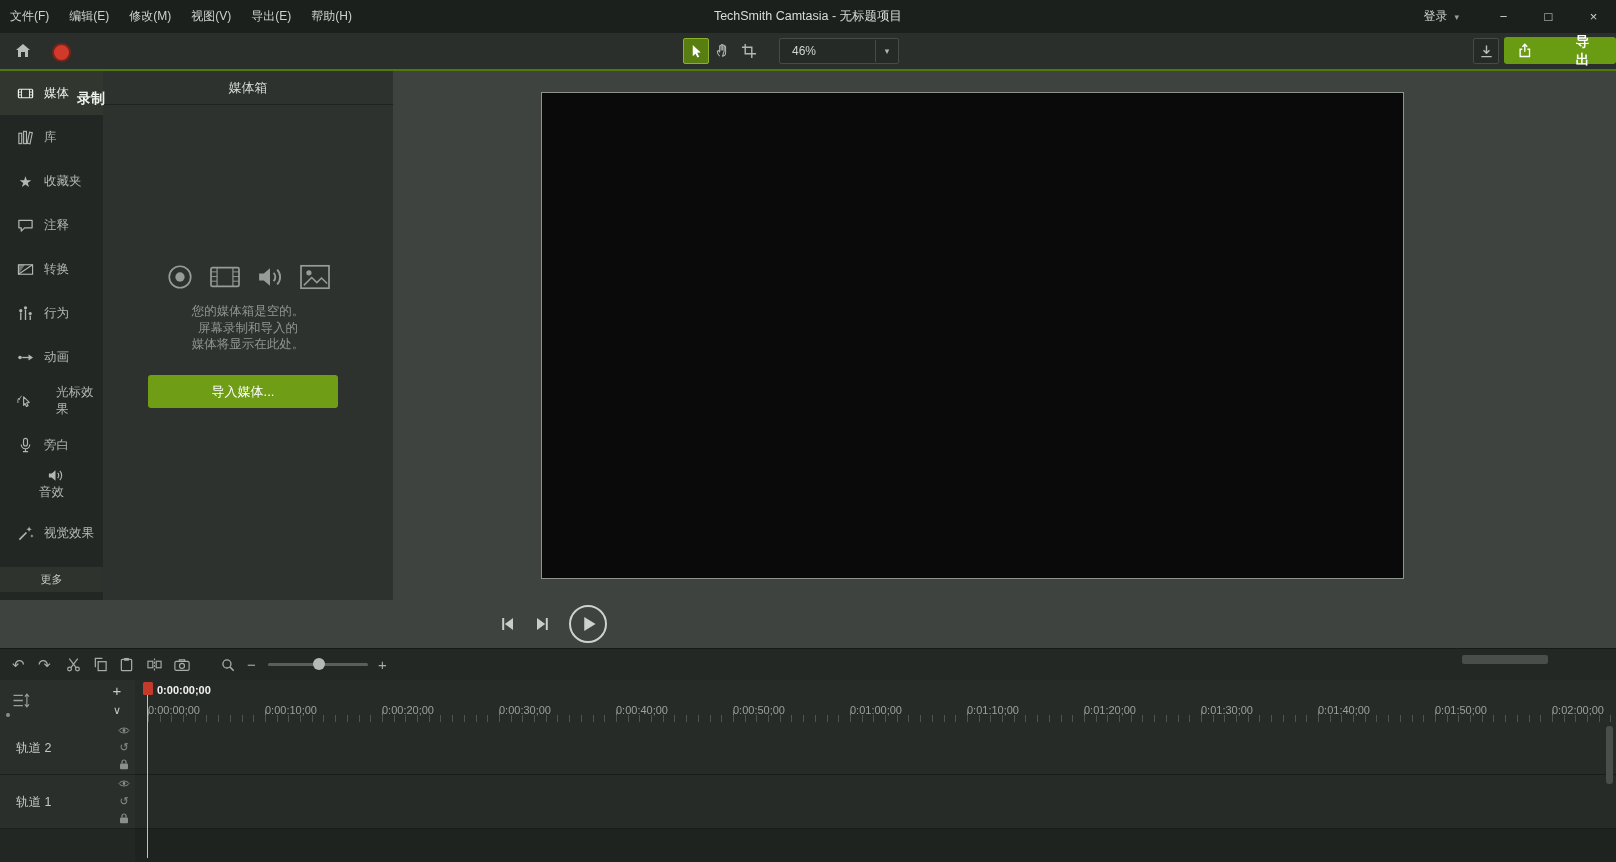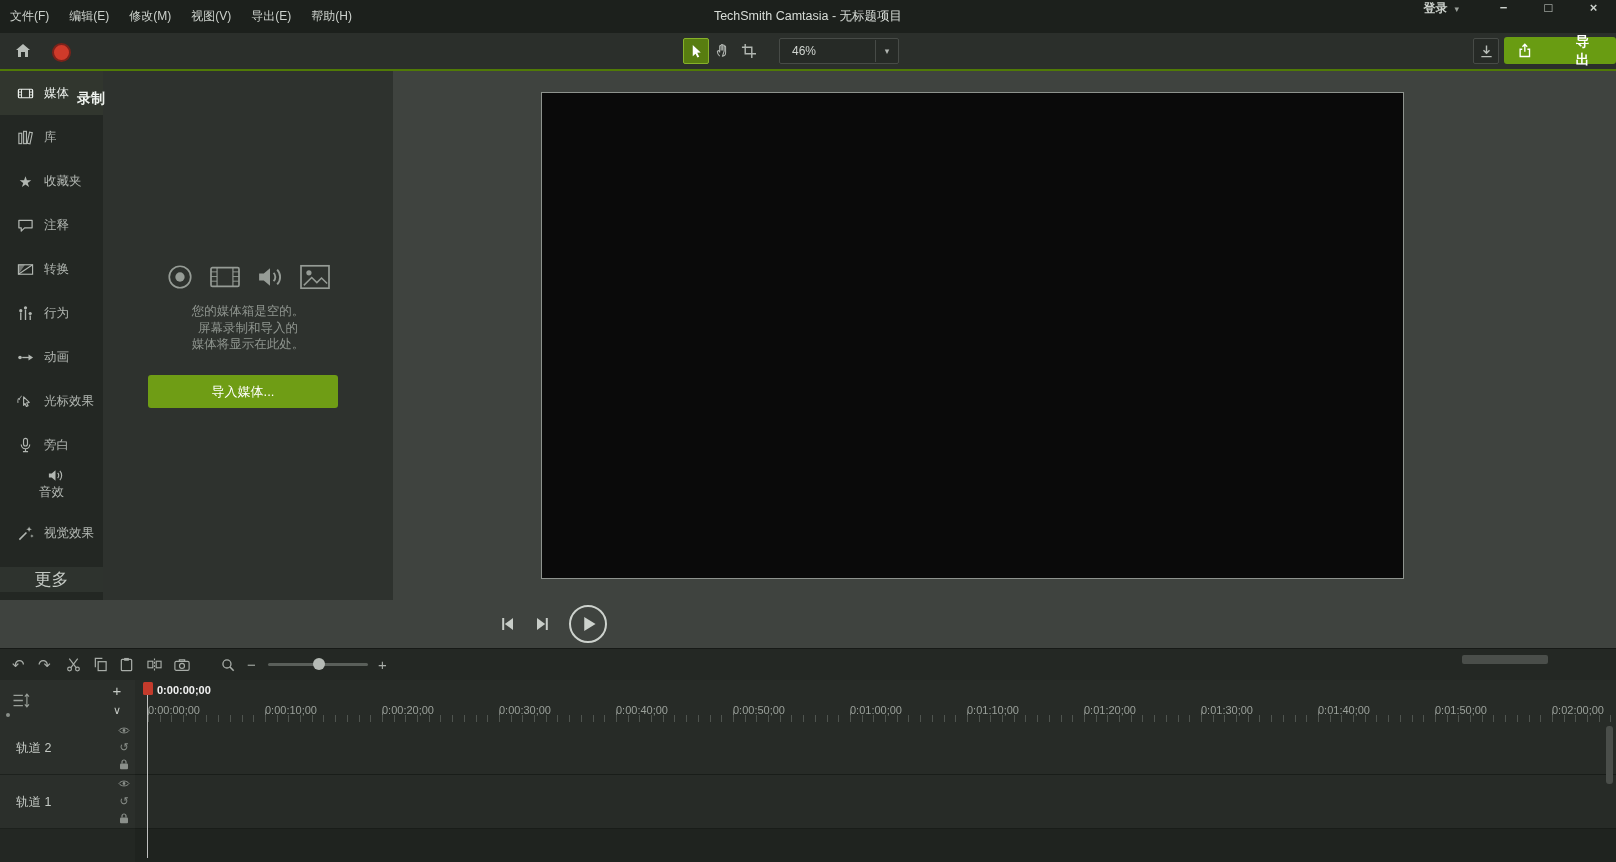--- a/index.html
+++ b/index.html
@@ -7,21 +7,21 @@
        font-family:"Liberation Sans","DejaVu Sans",sans-serif;color:#c9cec9;}
   .ab{position:absolute;}
   .ctr{display:flex;align-items:center;justify-content:center;}
   svg{display:block;}
 
   
   #menubar{left:0;top:0;width:1616px;height:33px;background:#1c201c;display:flex;align-items:center;z-index:30;}
   .menu-item{padding:17px 10px;font-size:12px;color:#cdd2cd;line-height:33px;}
   #win-title{position:absolute;left:0;right:0;top:0;height:33px;text-align:center;line-height:33px;
              font-size:12.5px;color:#d8ddd8;pointer-events:none;}
-  #menubar-right{position:absolute;right:0;top:0;height:33px;display:flex;align-items:flex-start;z-index:2;font-weight:bold;}
+  #menubar-right{position:absolute;right:0;top:0;height:33px;display:flex;align-items:center;z-index:2;}
   #signin{display:flex;align-items:center;gap:7px;padding:0 22px;font-size:12px;color:#cdd2cd;}
   #signin .caret{font-size:9px;color:#9aa09a;}
   .win-btn{width:45px;display:flex;align-items:center;justify-content:center;font-size:13px;color:#cdd2cd;}
 
   
   #toolbar{left:0;top:33px;width:1616px;height:36px;background:#2b2f2b;border-bottom:2px solid #507a06;z-index:20;}
   #record-label{font-size:14px;color:#eef2ee;font-weight:bold;margin-top:48px;}
   #record-dot{width:15px;height:15px;border-radius:50%;background:#cf3a2a;border:2px solid #7c221a;}
   .tool-btn{width:24px;height:24px;border-radius:2px;color:#b2b7b2;}
   .tool-btn.sel{background:#587d10;border:1px solid #86b129;color:#fff;}
@@ -33,21 +33,21 @@
   #dl-btn{width:24px;height:24px;background:#262a26;border:1px solid #474b47;border-radius:2px;color:#b8bdb8;}
   #export-btn{height:27px;background:#699c12;border-radius:3px;display:flex;align-items:center;gap:7px;
               padding:0 14px;color:#fff;font-size:13.5px;font-weight:bold;}
 
   
   #sidebar{left:0;top:71px;width:103px;height:529px;background:#232723;border-right:1px solid #191c19;}
   .sb-item{position:absolute;left:0;width:103px;height:44px;display:flex;align-items:center;color:#b2b7b2;font-size:12.5px;}
   .sb-item .sbi{width:17px;margin-left:17px;margin-right:10px;display:flex;justify-content:center;}
   .sb-item.sel{background:#31362e;color:#eef2ee;}
   #more-bar{position:absolute;left:0;top:496px;width:103px;height:25px;background:#2e332e;
-            display:flex;align-items:center;justify-content:center;font-size:17px;color:#c5cac5;}
+            display:flex;align-items:center;justify-content:center;font-size:11px;color:#c5cac5;}
   #add-tab-btn{left:106px;top:569px;width:22px;height:22px;background:#2e332e;border-radius:2px;
                font-size:15px;color:#c5cac5;}
 
   
   #media-panel{left:103px;top:71px;width:290px;height:529px;background:#2e322e;border-right:1px solid #191c19;}
   #media-panel-header{position:absolute;left:0;top:0;width:100%;height:33px;display:flex;align-items:center;
                       justify-content:center;font-size:13px;color:#d6dbd6;border-bottom:1px solid #202420;}
   #empty-icons{position:absolute;left:0;top:192px;width:100%;display:flex;justify-content:center;
                align-items:center;gap:15px;color:#969c96;}
   #empty-text{position:absolute;left:0;top:232px;width:100%;text-align:center;font-size:12.5px;
@@ -225,21 +225,21 @@
     <div class="sb-item" style="top:264px;">
       <span class="sbi">
           <svg width="17" height="17" viewBox="0 0 18 18">
             <circle cx="3.2" cy="9" r="1.9" fill="currentColor"></circle>
             <path d="M5.5 9h8" stroke="currentColor" stroke-width="1.4"></path>
             <path d="M12.2 5.8L17 9l-4.8 3.2z" fill="currentColor"></path>
           </svg>
         </span>
       <span>动画</span>
     </div>
-    <div class="sb-item" style="top:308px;">
+    <div class="sb-item" style="top:308px;gap:12px;">
       <span class="sbi">
           <svg width="17" height="17" viewBox="0 0 18 18">
             <path d="M7 4l6 6-2.8.4 1.5 3-1.7.8-1.5-3L7 13z" fill="none" stroke="currentColor" stroke-width="1.2" stroke-linejoin="round"></path>
             <path d="M2.2 7.5A5.8 5.8 0 0 1 5 3.2M1 10.5a8 8 0 0 1 .6-5" fill="none" stroke="currentColor" stroke-width="1"></path>
           </svg>
         </span>
       <span>光标效果</span>
     </div>
     <div class="sb-item" style="top:352px;">
       <span class="sbi">
@@ -267,20 +267,21 @@
             <path d="M15.8 9.8l.5 1.4 1.4.5-1.4.5-.5 1.4-.5-1.4-1.4-.5 1.4-.5z" fill="currentColor"></path>
           </svg>
         </span>
       <span>视觉效果</span>
     </div>
     <div id="more-bar">更多</div>
   </aside>
   <div class="ab ctr" id="add-tab-btn">+</div>
 
   <section id="media-panel" class="ab">
+    <div id="media-panel-header">媒体箱</div>
     <div id="empty-icons">
       <span>
           <svg width="28" height="28" viewBox="0 0 30 30">
             <circle cx="15" cy="15" r="11.5" fill="none" stroke="currentColor" stroke-width="1.8"></circle>
             <circle cx="15" cy="15" r="5" fill="currentColor"></circle>
           </svg>
         </span>
       <span>
           <svg width="32" height="28" viewBox="0 0 34 30">
             <rect x="2" y="5" width="30" height="20" rx="1.5" fill="none" stroke="currentColor" stroke-width="1.8"></rect>

